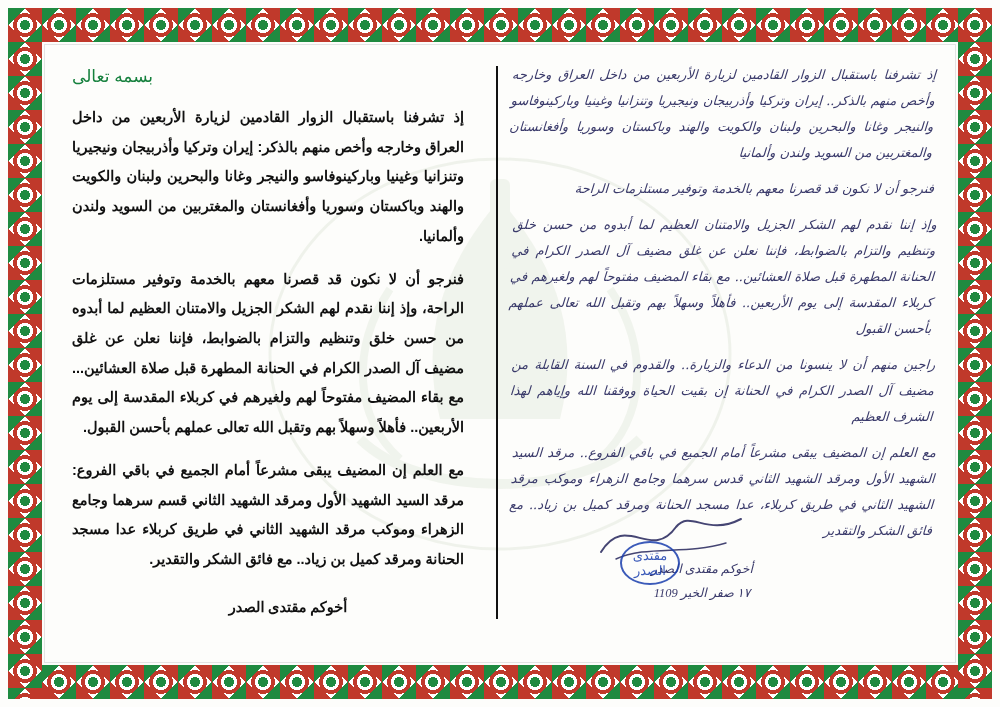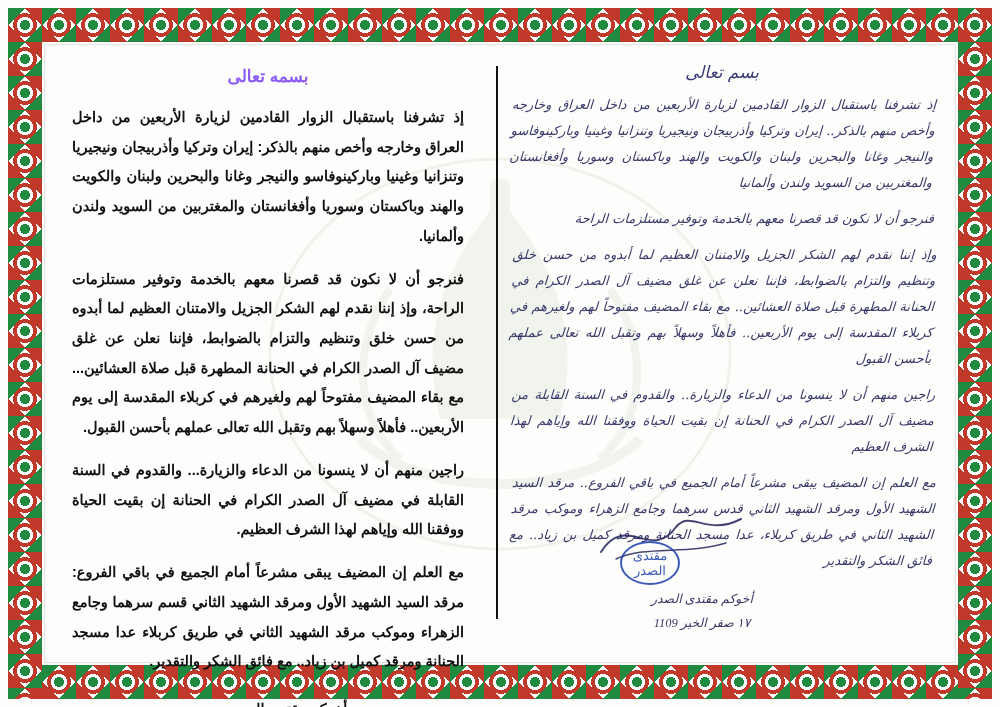--- a/index.html
+++ b/index.html
@@ -103,24 +103,24 @@
 
   .col-typed {
     flex: 1;
     padding: 14px 30px 0 24px;
     box-sizing: border-box;
     position: relative;
   }
 
   
   .basmala {
-    text-align: center;
+    text-align: left;
     font-size: 17px;
-    font-weight: bold;
-    color: #8b5cf6;
+    font-weight: normal;
+    color: #15803d;
     margin: 4px 0 16px 0;
     letter-spacing: 0;
   }
   .para {
     font-size: 14.5px;
     line-height: 2.05;
     color: #111;
     text-align: justify;
     text-align-last: right;
     margin: 0 0 13px 0;
@@ -216,32 +216,30 @@
     <path d="M150 150 C110 210 115 280 160 320" fill="none" stroke="#8aa878" stroke-width="8"></path>
     <path d="M370 150 C410 210 405 280 360 320" fill="none" stroke="#8aa878" stroke-width="8"></path>
   </svg>
 
   <div class="content">
 
     <div class="col-typed">
       <div class="basmala">بسمه تعالى</div>
       <p class="para">إذ تشرفنا باستقبال الزوار القادمين لزيارة الأربعين من داخل العراق وخارجه وأخص منهم بالذكر: إيران وتركيا وأذربيجان ونيجيريا وتنزانيا وغينيا وباركينوفاسو والنيجر وغانا والبحرين ولبنان والكويت والهند وباكستان وسوريا وأفغانستان والمغتربين من السويد ولندن وألمانيا.</p>
       <p class="para">فنرجو أن لا نكون قد قصرنا معهم بالخدمة وتوفير مستلزمات الراحة، وإذ إننا نقدم لهم الشكر الجزيل والامتنان العظيم لما أبدوه من حسن خلق وتنظيم والتزام بالضوابط، فإننا نعلن عن غلق مضيف آل الصدر الكرام في الحنانة المطهرة قبل صلاة العشائين... مع بقاء المضيف مفتوحاً لهم ولغيرهم في كربلاء المقدسة إلى يوم الأربعين.. فأهلاً وسهلاً بهم وتقبل الله تعالى عملهم بأحسن القبول.</p>
-      <p class="para">راجين منهم أن لا ينسونا من الدعاء والزيارة... والقدوم في السنة القابلة في مضيف آل الصدر الكرام في الحنانة إن بقيت الحياة ووفقنا الله وإياهم لهذا الشرف العظيم.</p>
       <p class="para">مع العلم إن المضيف يبقى مشرعاً أمام الجميع في باقي الفروع: مرقد السيد الشهيد الأول ومرقد الشهيد الثاني قسم سرهما وجامع الزهراء وموكب مرقد الشهيد الثاني في طريق كربلاء عدا مسجد الحنانة ومرقد كميل بن زياد.. مع فائق الشكر والتقدير.</p>
       <div class="signature-block">
         <span class="sig-line">أخوكم مقتدى الصدر</span>
 
       </div>
     </div>
 
     <div class="divider"></div>
 
     <div class="col-hand">
-      <div class="hand-title">بسم تعالى</div>
       <p class="hand-para">إذ تشرفنا باستقبال الزوار القادمين لزيارة الأربعين من داخل العراق وخارجه وأخص منهم بالذكر.. إيران وتركيا وأذربيجان ونيجيريا وتنزانيا وغينيا وباركينوفاسو والنيجر وغانا والبحرين ولبنان والكويت والهند وباكستان وسوريا وأفغانستان والمغتربين من السويد ولندن وألمانيا</p>
       <p class="hand-para">فنرجو أن لا نكون قد قصرنا معهم بالخدمة وتوفير مستلزمات الراحة</p>
       <p class="hand-para">وإذ إننا نقدم لهم الشكر الجزيل والامتنان العظيم لما أبدوه من حسن خلق وتنظيم والتزام بالضوابط، فإننا نعلن عن غلق مضيف آل الصدر الكرام في الحنانة المطهرة قبل صلاة العشائين.. مع بقاء المضيف مفتوحاً لهم ولغيرهم في كربلاء المقدسة إلى يوم الأربعين.. فأهلاً وسهلاً بهم وتقبل الله تعالى عملهم بأحسن القبول</p>
       <p class="hand-para">راجين منهم أن لا ينسونا من الدعاء والزيارة.. والقدوم في السنة القابلة من مضيف آل الصدر الكرام في الحنانة إن بقيت الحياة ووفقنا الله وإياهم لهذا الشرف العظيم</p>
       <p class="hand-para">مع العلم إن المضيف يبقى مشرعاً أمام الجميع في باقي الفروع.. مرقد السيد الشهيد الأول ومرقد الشهيد الثاني قدس سرهما وجامع الزهراء وموكب مرقد الشهيد الثاني في طريق كربلاء، عدا مسجد الحنانة ومرقد كميل بن زياد.. مع فائق الشكر والتقدير</p>
 
       <div class="hand-sign">
         <span class="sig-line">أخوكم مقتدى الصدر</span>
         <span class="sig-line">١٧ صفر الخير 1109</span>
       </div>

